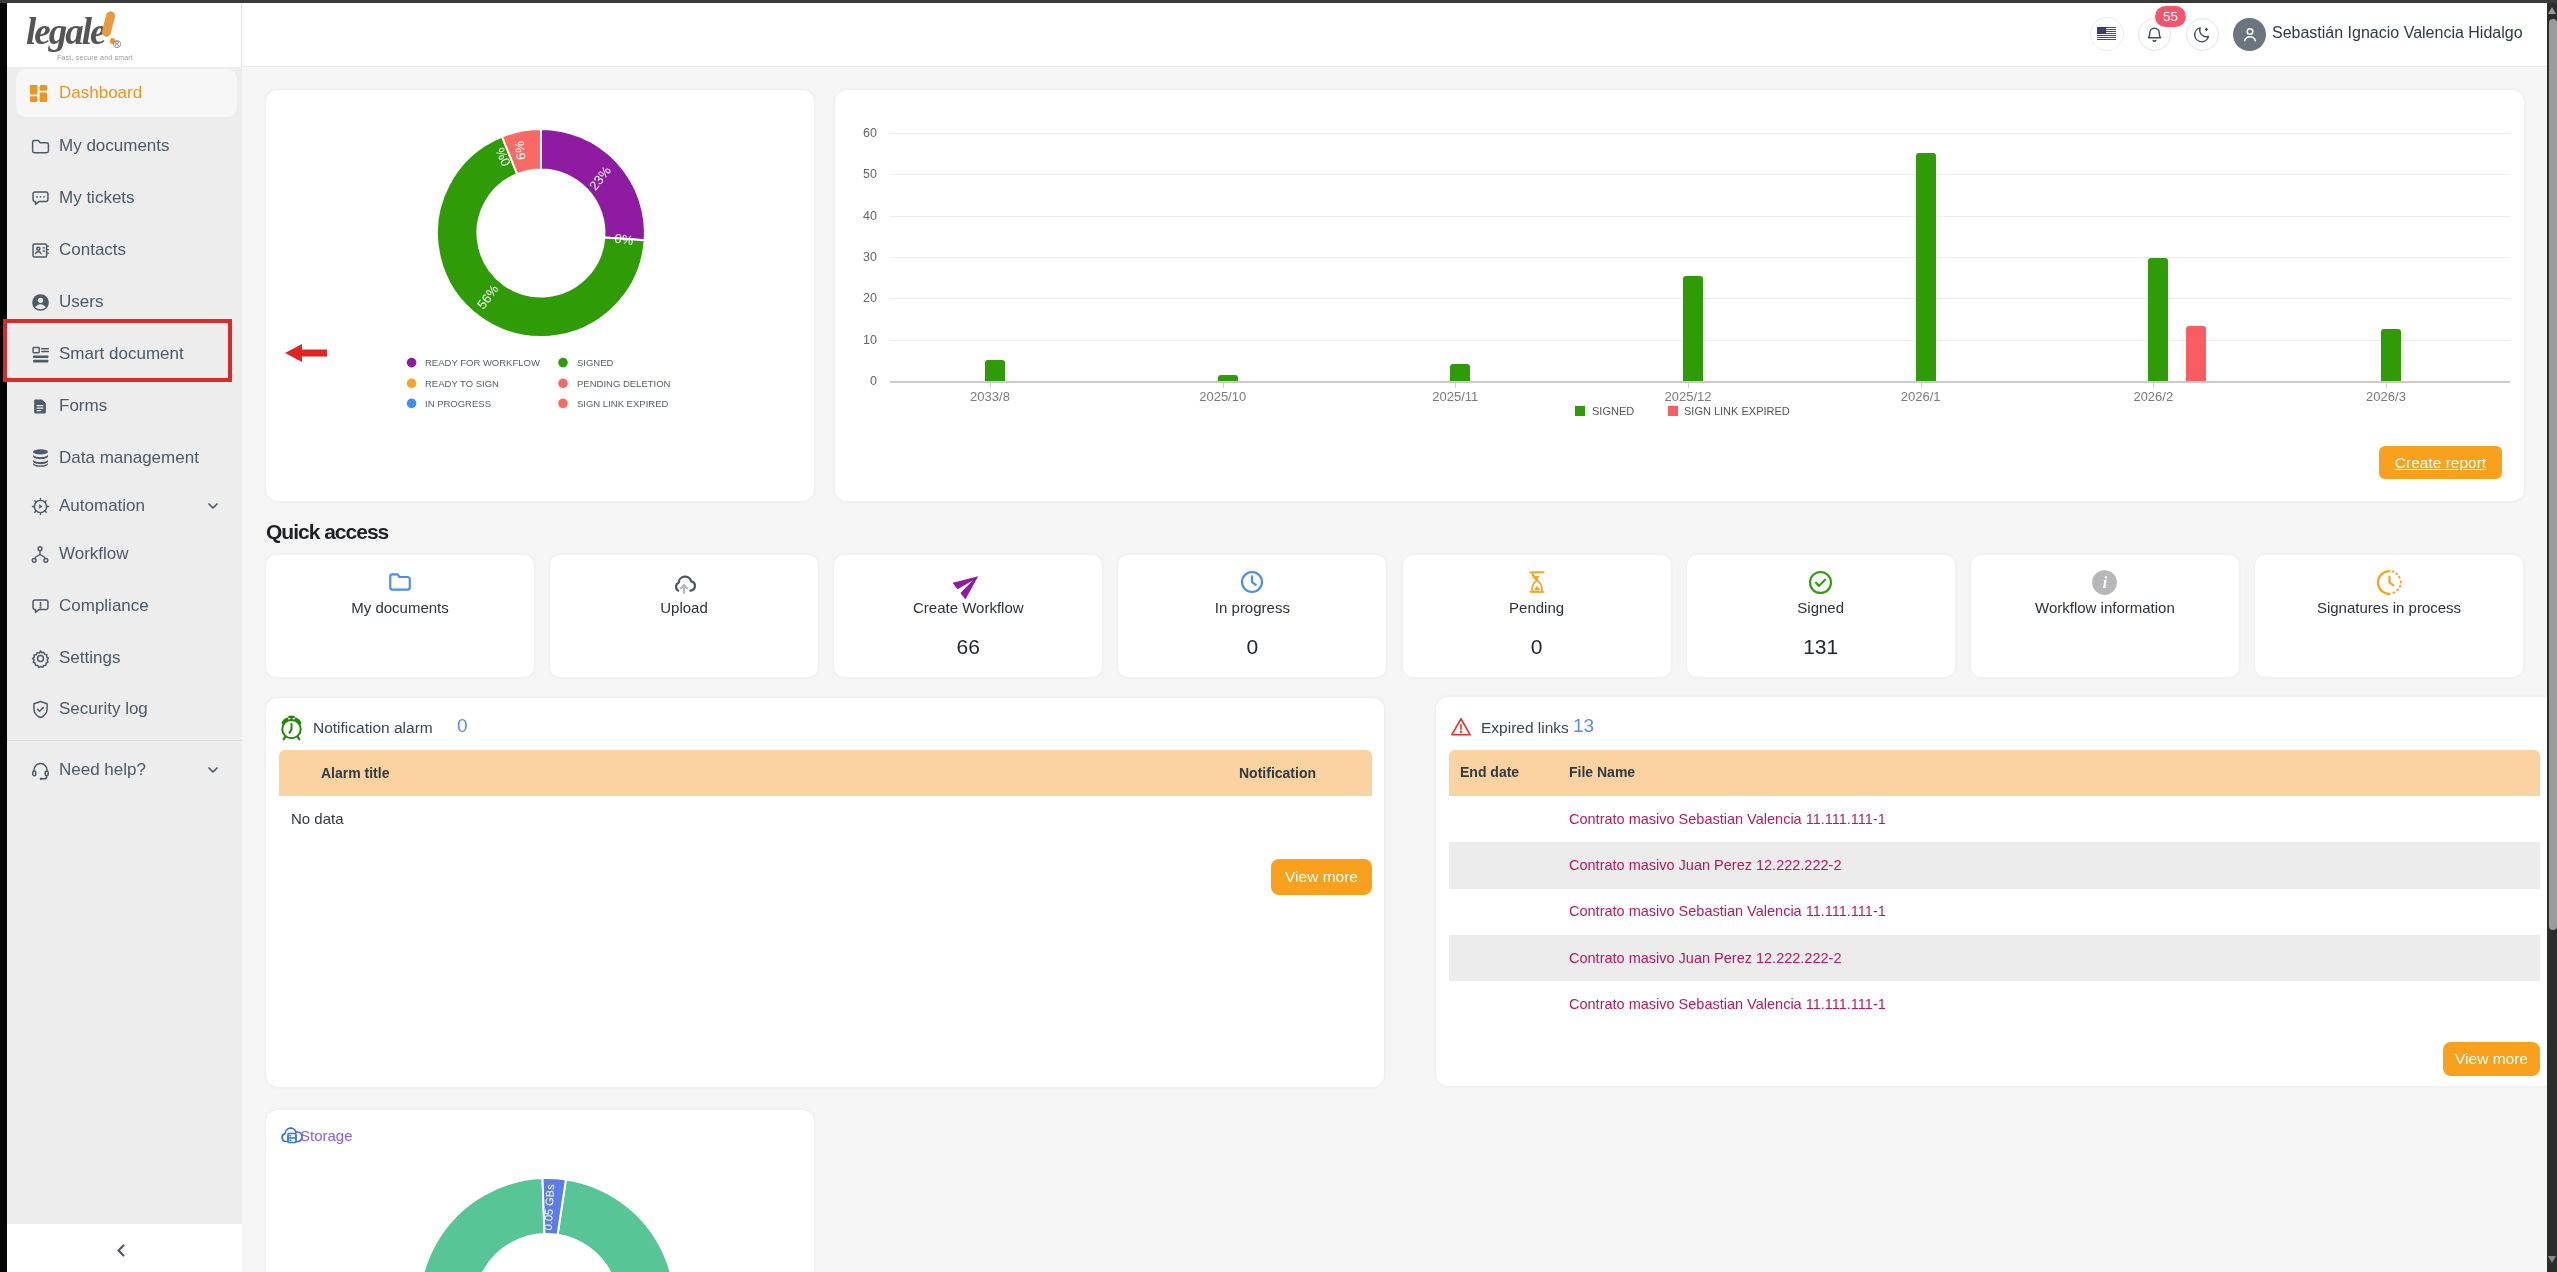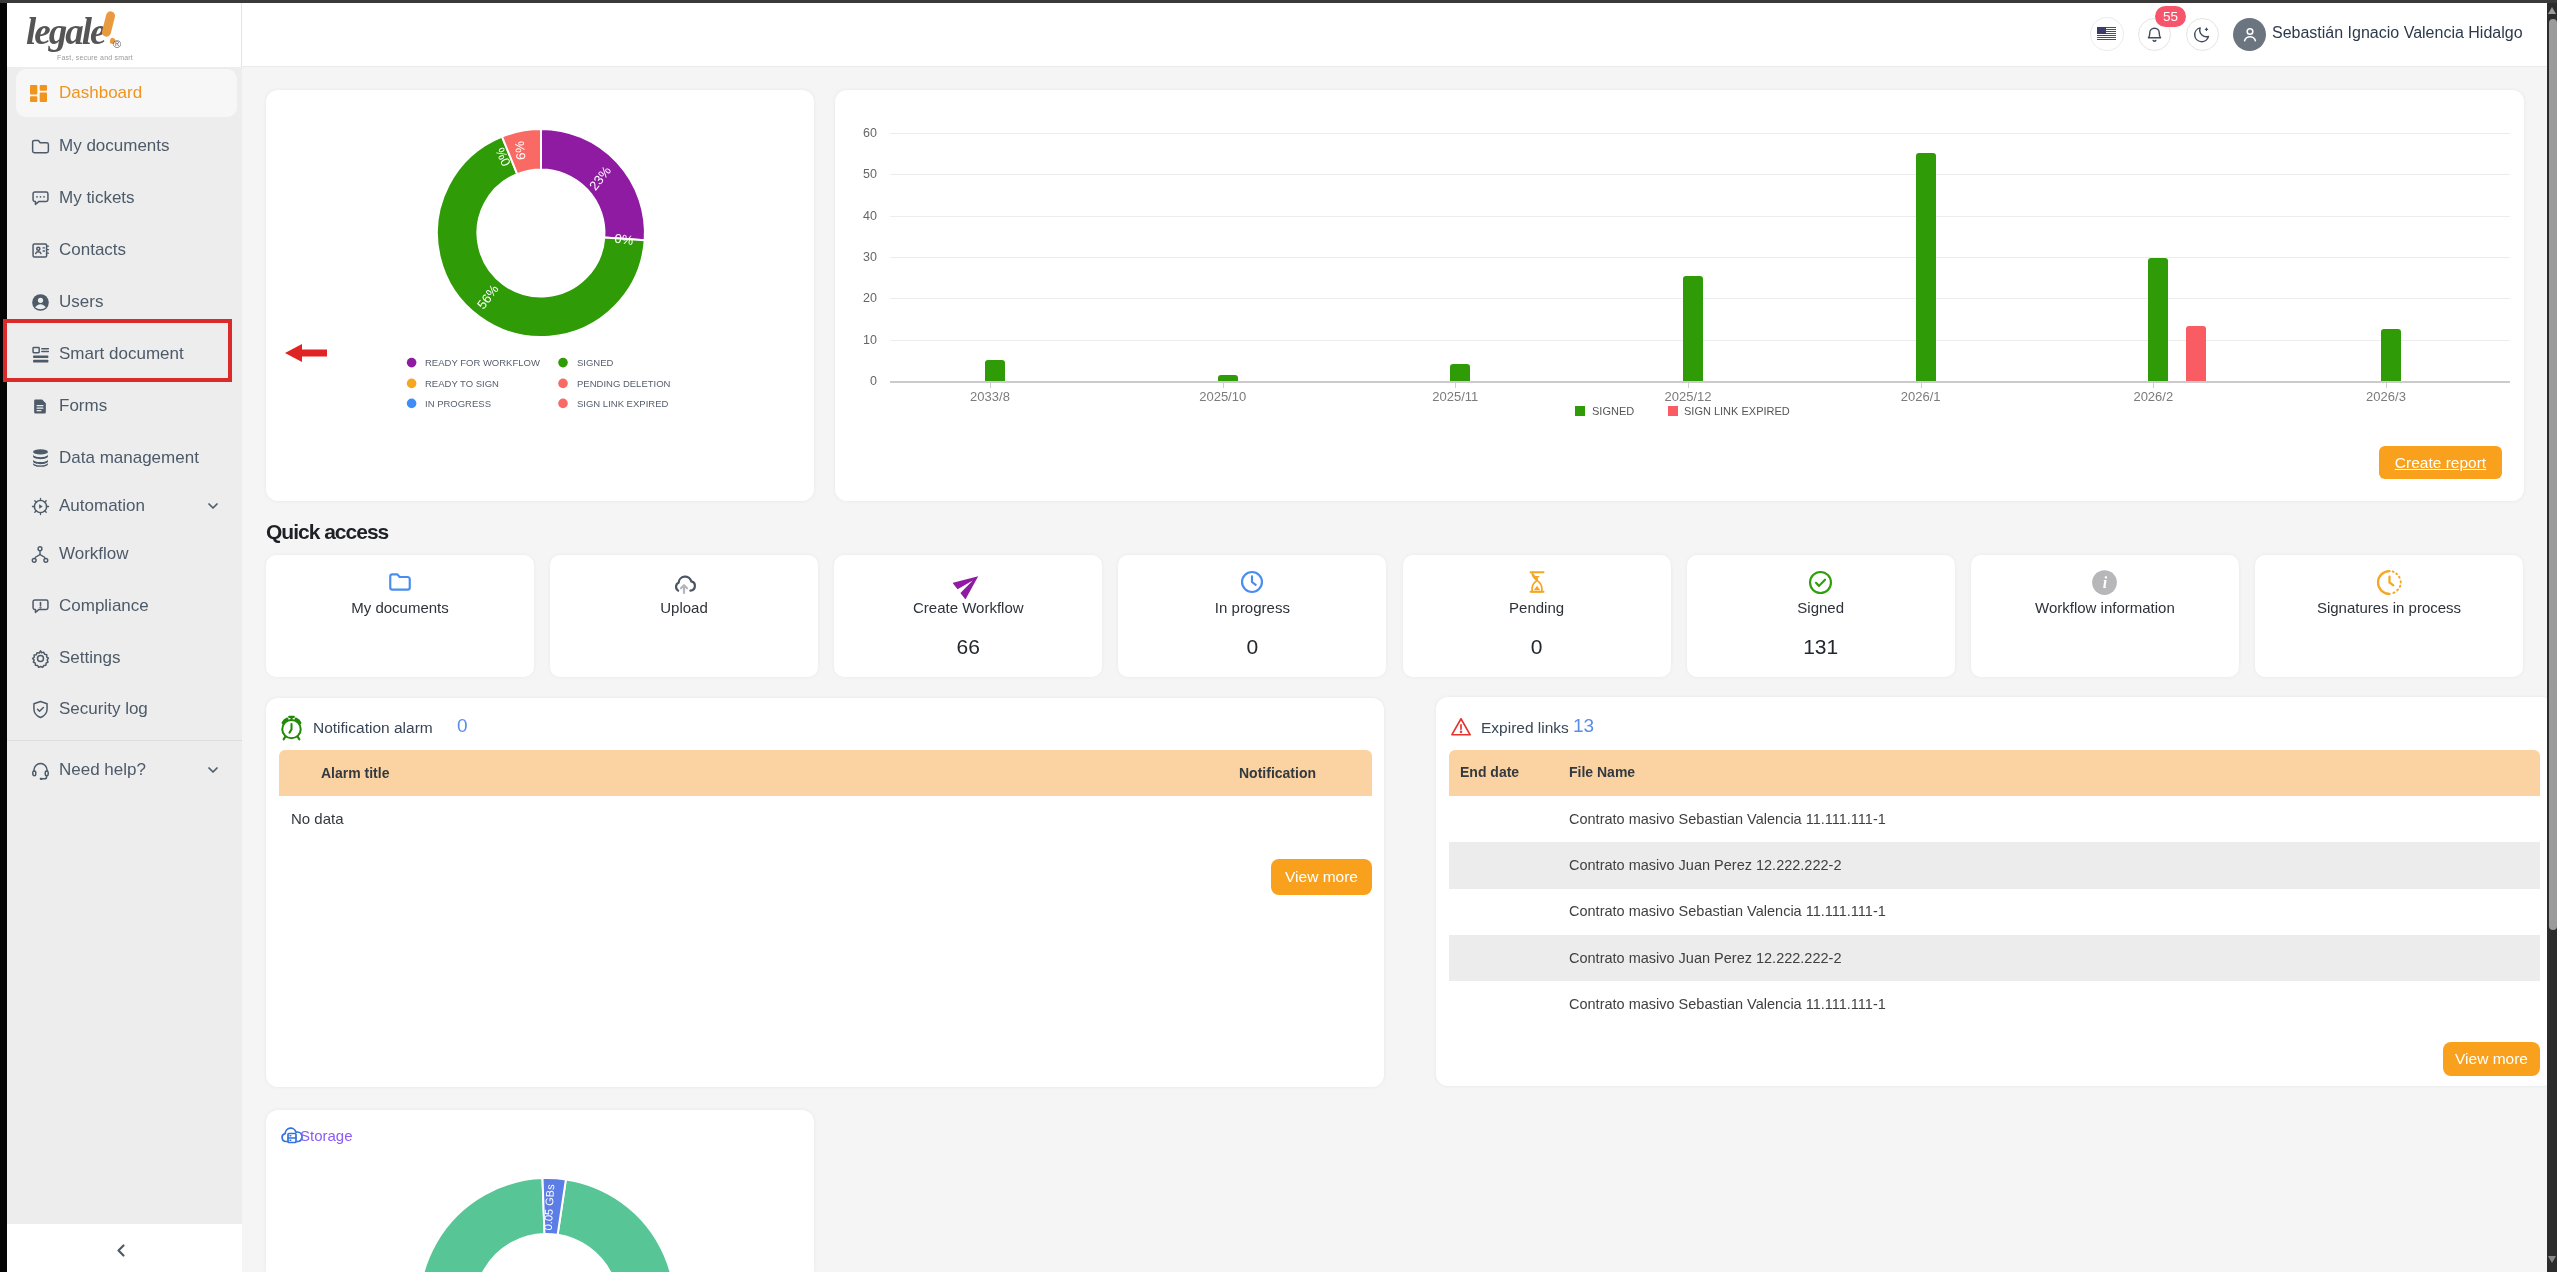--- a/index.html
+++ b/index.html
@@ -372,21 +372,21 @@
         <path d="M12 9.5v5" stroke-linecap="round"></path>
         <circle cx="12" cy="17.3" r="0.5" fill="#e3342f"></circle>
       </svg></div>
   <div class="abs" style="left:45px;top:22px;font-size:15.5px;color:#3a4656;">Expired links</div>
   <div class="abs" style="left:137px;top:18px;font-size:19px;color:#5a8de8;">13</div>
   <div class="abs" style="left:13px;top:53px;width:1091px;height:46px;background:#fbd3a2;border-radius:6px 6px 0 0;"></div>
   <div class="abs" style="left:24px;top:67px;font-size:14px;font-weight:bold;color:#33393f;">End date</div>
   <div class="abs" style="left:133px;top:67px;font-size:14px;font-weight:bold;color:#33393f;">File Name</div>
   <div class="abs" style="left:13px;top:145.3px;width:1091px;height:46.4px;background:#ececec;"></div>
   <div class="abs" style="left:13px;top:238px;width:1091px;height:46.4px;background:#ececec;"></div>
-  <style>.lnk { position:absolute; left:133px; font-size:14.5px; line-height:17px; color:#404040;text-align:center; }</style>
+  <style>.lnk { position:absolute; left:133px; font-size:14.5px; line-height:17px; color:#be185d;text-align:center; }</style>
   <div class="lnk" style="top:113.5px;">Contrato masivo Sebastian Valencia 11.111.111-1</div>
   <div class="lnk" style="top:160px;">Contrato masivo Juan Perez 12.222.222-2</div>
   <div class="lnk" style="top:206.3px;">Contrato masivo Sebastian Valencia 11.111.111-1</div>
   <div class="lnk" style="top:252.5px;">Contrato masivo Juan Perez 12.222.222-2</div>
   <div class="lnk" style="top:298.9px;">Contrato masivo Sebastian Valencia 11.111.111-1</div>
   <div class="abs" style="left:1007px;top:345px;width:97px;height:34px;background:#f9a11d;border-radius:8px;color:#fff;font-size:15.5px;text-align:center;line-height:34px;">View more</div>
 </div>
 
 <div class="card" style="left:266px;top:1110px;width:548px;height:162px;border-radius:12px 12px 0 0;">
   <div class="abs" style="left:14px;top:13px;"><svg width="24" height="24" viewBox="0 0 24 24" fill="none" stroke="#3471e0" stroke-width="1.7" stroke-linecap="round" stroke-linejoin="round">

